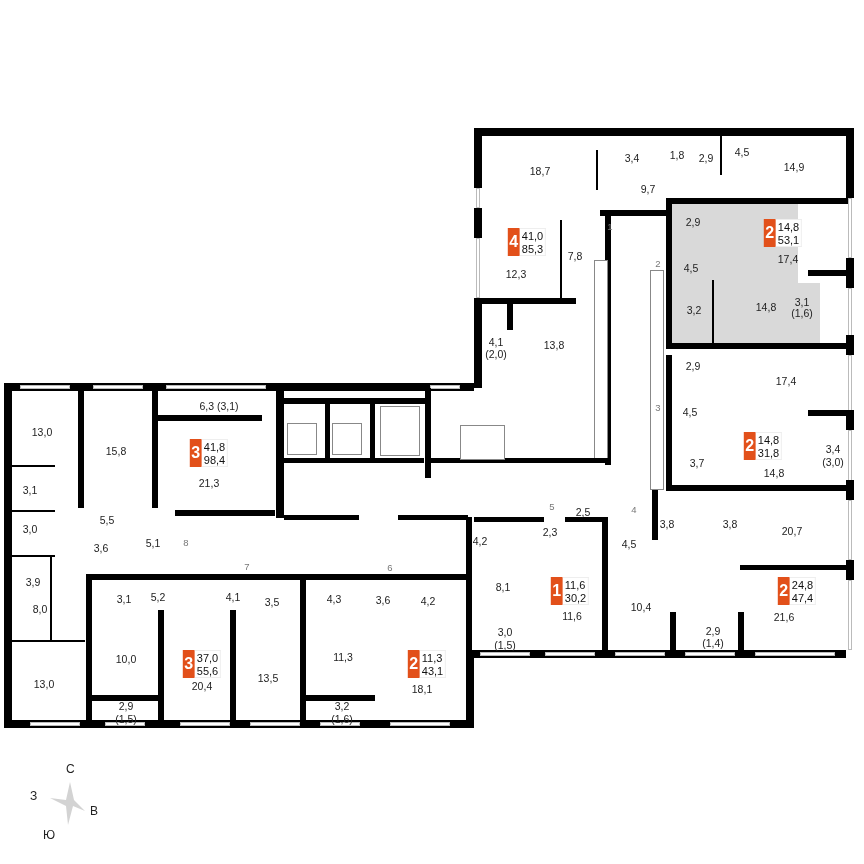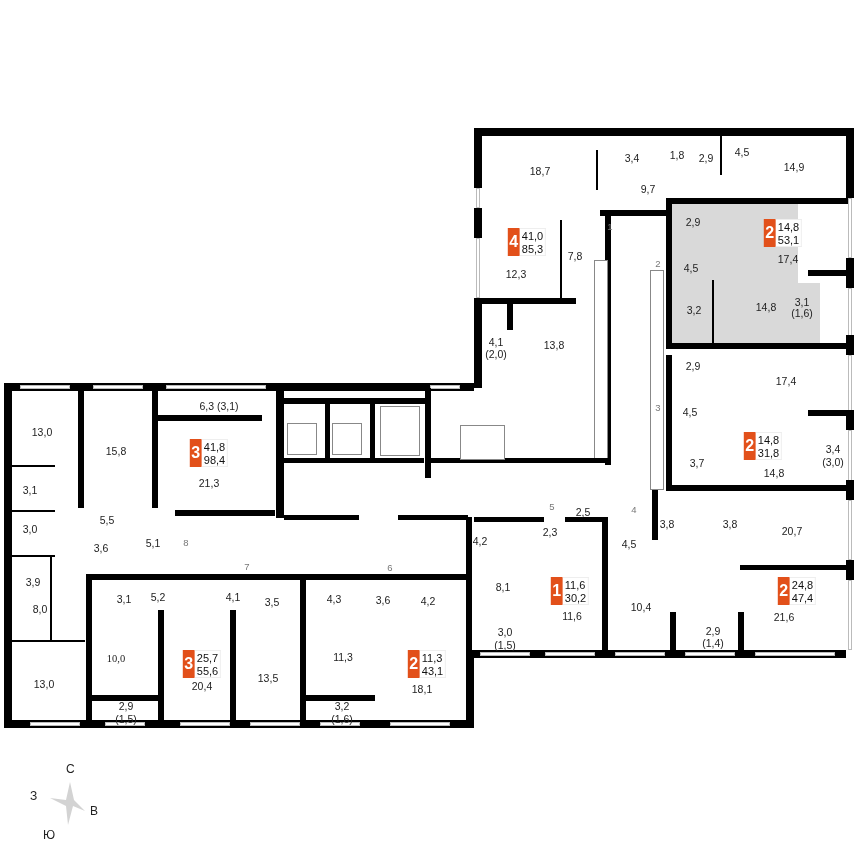--- a/index.html
+++ b/index.html
@@ -158,21 +158,21 @@
       <span class="lbl" style="left: 30px; top: 490px;">3,1</span>
       <span class="lbl" style="left: 30px; top: 529px;">3,0</span>
       <span class="lbl" style="left: 107px; top: 520px;">5,5</span>
       <span class="lbl" style="left: 101px; top: 548px;">3,6</span>
       <span class="lbl" style="left: 153px; top: 543px;">5,1</span>
       <span class="lbl" style="left: 33px; top: 582px;">3,9</span>
       <span class="lbl" style="left: 40px; top: 609px;">8,0</span>
       <span class="lbl" style="left: 44px; top: 684px;">13,0</span>
       <span class="lbl" style="left: 124px; top: 599px;">3,1</span>
       <span class="lbl" style="left: 158px; top: 597px;">5,2</span>
-      <span class="lbl" style="left: 116px; top: 659px; font-family: Liberation Serif, serif;">10,0</span>
+      <span class="lbl" style="left: 126px; top: 659px;">10,0</span>
       <span class="lbl" style="left: 202px; top: 686px;">20,4</span>
       <span class="lbl" style="left: 126px; top: 706px;">2,9</span>
       <span class="lbl" style="left: 126px; top: 719px;">(1,5)</span>
       <span class="lbl" style="left: 233px; top: 597px;">4,1</span>
       <span class="lbl" style="left: 272px; top: 602px;">3,5</span>
       <span class="lbl" style="left: 268px; top: 678px;">13,5</span>
       <span class="lbl" style="left: 334px; top: 599px;">4,3</span>
       <span class="lbl" style="left: 383px; top: 600px;">3,6</span>
       <span class="lbl" style="left: 428px; top: 601px;">4,2</span>
       <span class="lbl" style="left: 343px; top: 657px;">11,3</span>
@@ -225,21 +225,21 @@
       <div class="badge" style="left: 570px; top: 591px;">
         <span class="rc" style="background: rgb(226, 80, 26);">1</span>
         <span class="ar"><span>11,6</span><br><span>30,2</span></span>
       </div>
       <div class="badge" style="left: 797px; top: 591px;">
         <span class="rc" style="background: rgb(226, 80, 26);">2</span>
         <span class="ar"><span>24,8</span><br><span>47,4</span></span>
       </div>
       <div class="badge" style="left: 202px; top: 664px;">
         <span class="rc" style="background: rgb(226, 80, 26);">3</span>
-        <span class="ar"><span>25,7</span><br><span>55,6</span></span>
+        <span class="ar"><span>37,0</span><br><span>55,6</span></span>
       </div>
       <div class="badge" style="left: 427px; top: 664px;">
         <span class="rc" style="background: rgb(226, 80, 26);">2</span>
         <span class="ar"><span>11,3</span><br><span>43,1</span></span>
       </div>
     </div>
 
   <div class="compass">
     <svg width="80" height="90" viewBox="0 0 80 90" style="position:absolute;left:0;top:0;">
       <polygon points="40,22 44,40 55,51 43,46 38,65 36,46 20,38 36,40" fill="#d3d3d3"></polygon>

